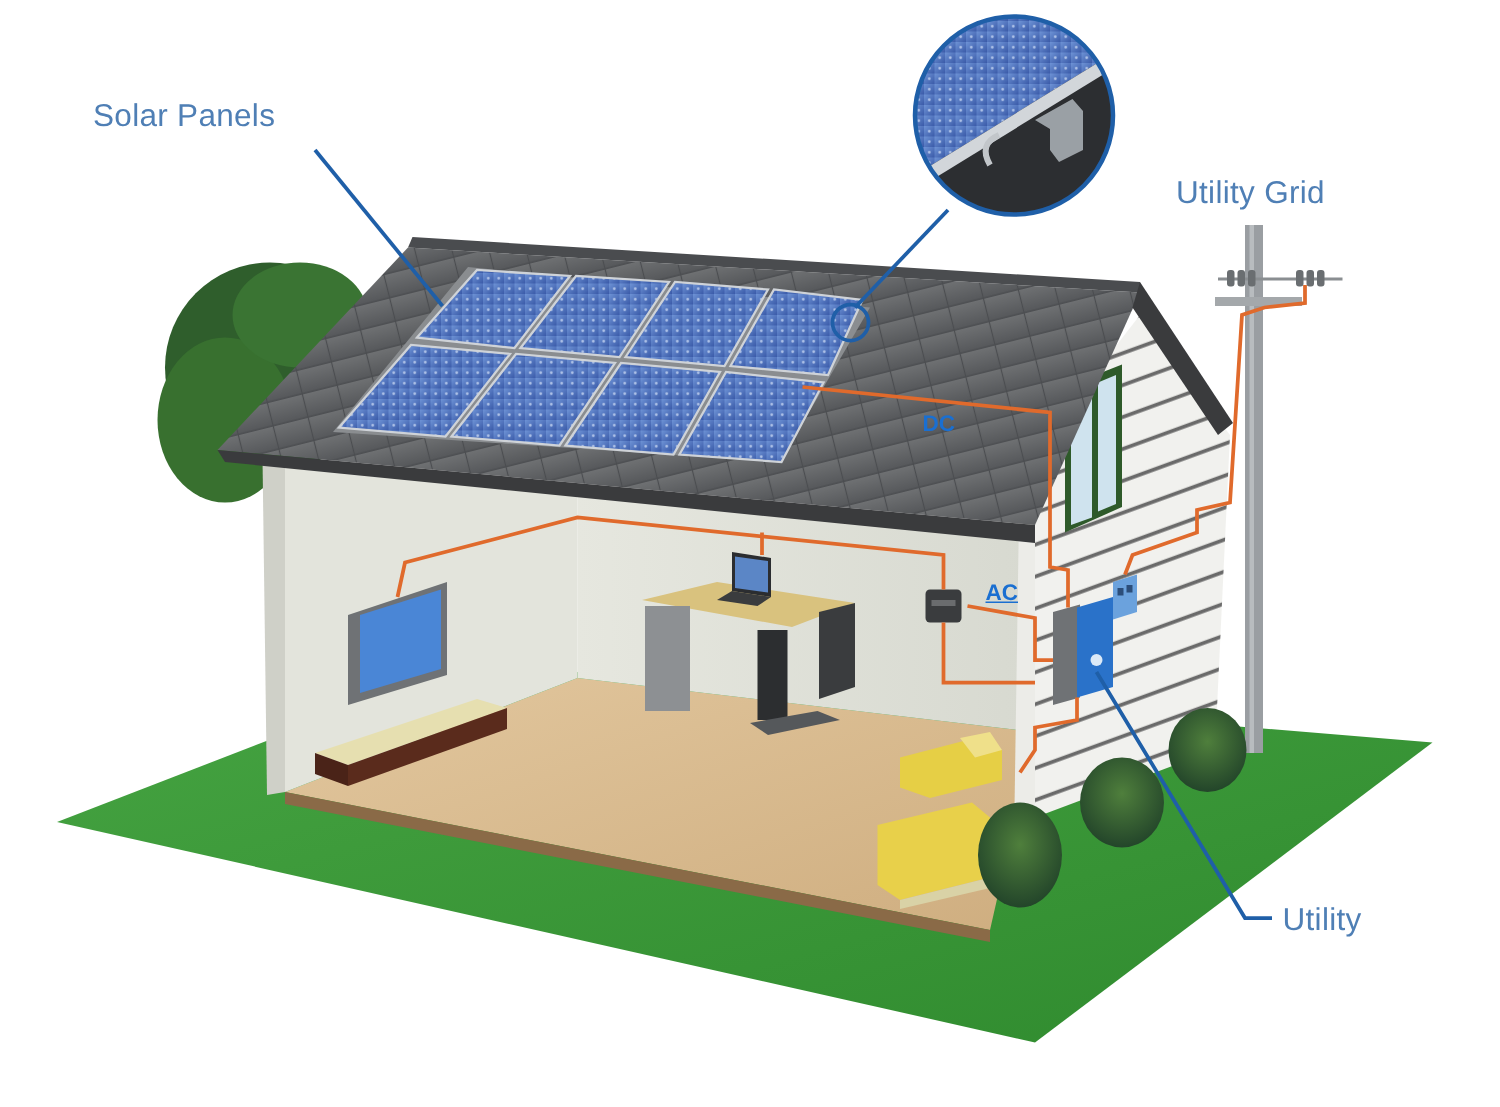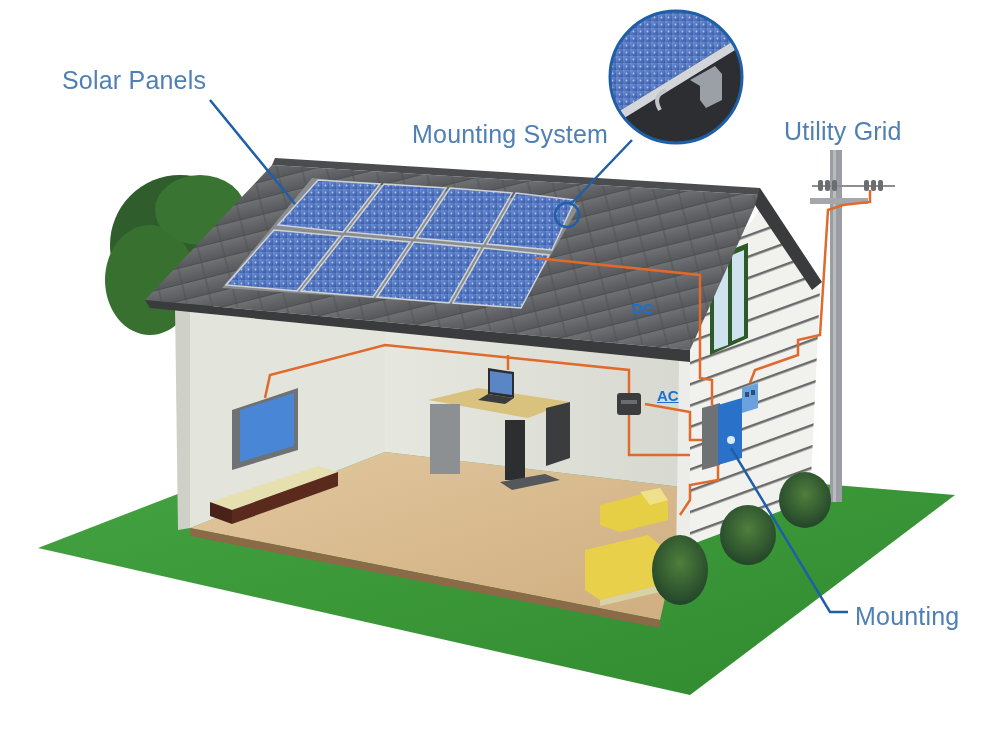--- a/index.html
+++ b/index.html
@@ -1,20 +1,20 @@
 <!DOCTYPE html>
 <html><head>
   <meta charset="utf-8">
   <style>
     html, body { margin: 0; padding: 0; background: #ffffff; }
     body { width: 1000px; height: 738px; overflow: hidden; position: relative;
            font-family: "Liberation Sans", sans-serif; }
     #stage { position: absolute; left: 0; top: 0; width: 1000px; height: 738px; }
     .label { position: absolute; color: #4f7fb5; font-family: "Liberation Sans", sans-serif;
-             font-size: 25px; white-space: nowrap; letter-spacing: 0.2px; }
+             font-size: 21px; white-space: nowrap; letter-spacing: 0.2px; }
     .wire-label { position: absolute; color: #1a6fd1; font-family: "Liberation Sans", sans-serif;
                   font-weight: bold; font-size: 15px; }
   </style>
 </head>
 <body>
 
 <div id="stage">
 <svg width="1000" height="738" viewBox="0 0 1000 738" xmlns="http://www.w3.org/2000/svg">
   <defs>
     <linearGradient id="grassG" x1="0" y1="0" x2="1" y2="1">
@@ -212,18 +212,17 @@
 
   <g stroke="#1f5fa8" stroke-width="2.5" fill="none">
     <line x1="210" y1="100" x2="295" y2="204"></line>
     <line x1="632" y1="140" x2="570" y2="205"></line>
     <polyline points="731,448 830,612 848,612"></polyline>
   </g>
 </svg>
 
   
   <div class="label" style="left:62px; top:66px;">Solar Panels</div>
-  <div class="label" style="left:412px; top:120px;">Mounting System</div>
   <div class="label" style="left:784px; top:117px;">Utility Grid</div>
-  <div class="label" style="left:855px; top:602px;">Mounting</div>
-  <div class="wire-label" style="left:632px; top:274px;margin-top:26px;">DC</div>
+  <div class="label" style="left:855px; top:602px;">Utility</div>
+  <div class="wire-label" style="left:615px; top:274px;">DC</div>
   <div class="wire-label" style="left:657px; top:387px;text-decoration:underline;">AC</div>
 </div>
 
 </body></html>

